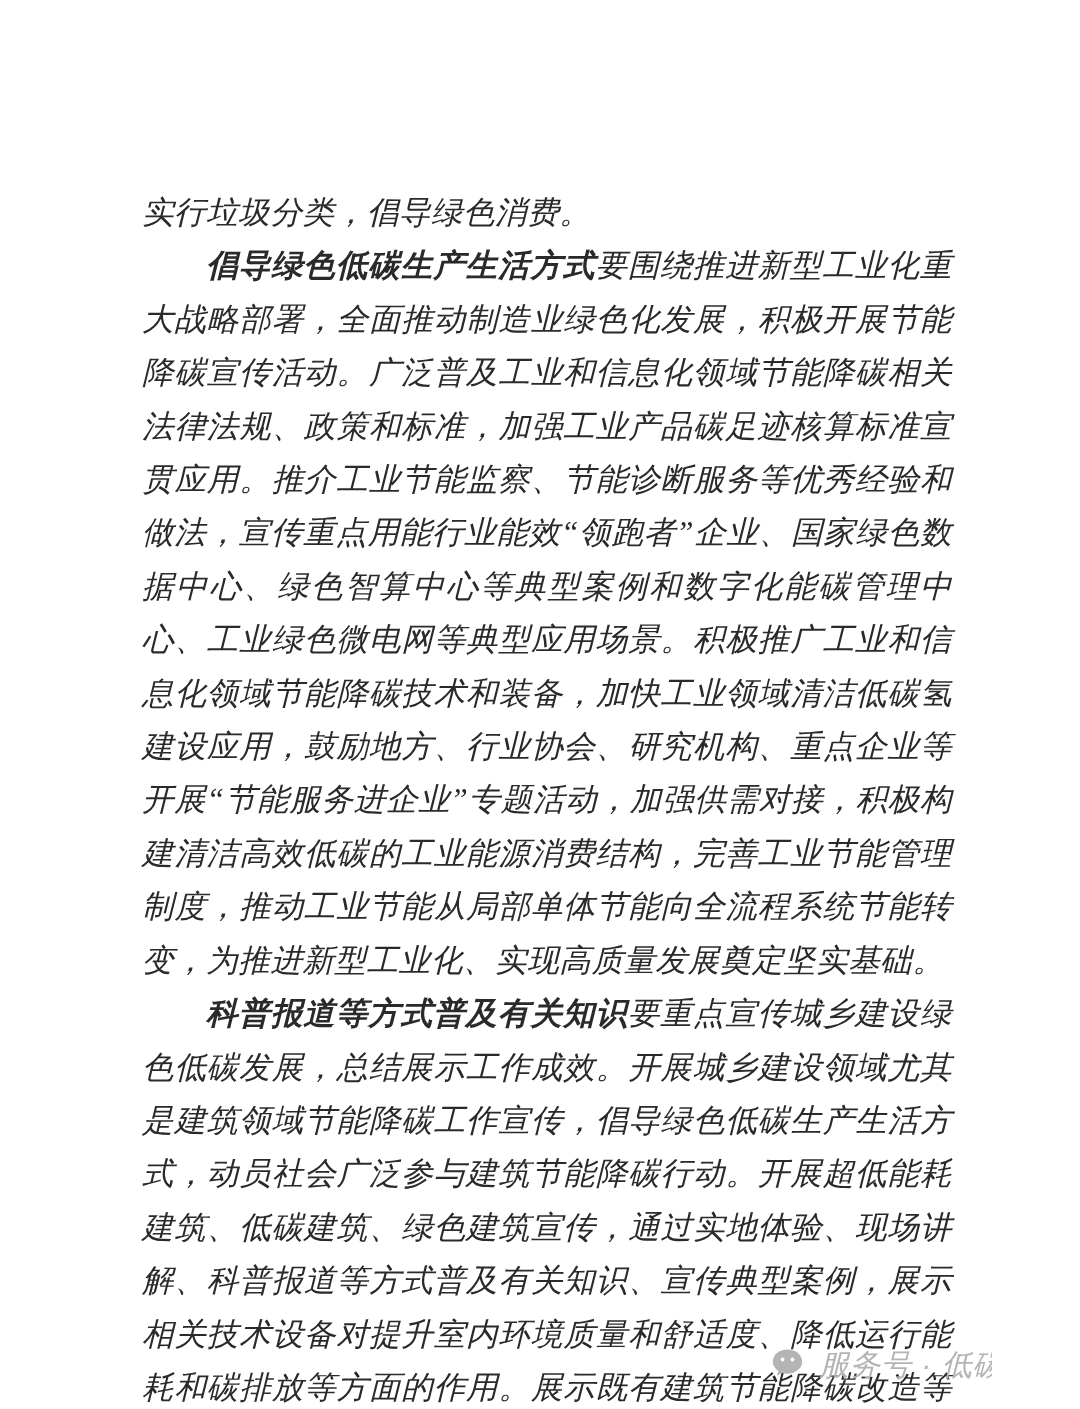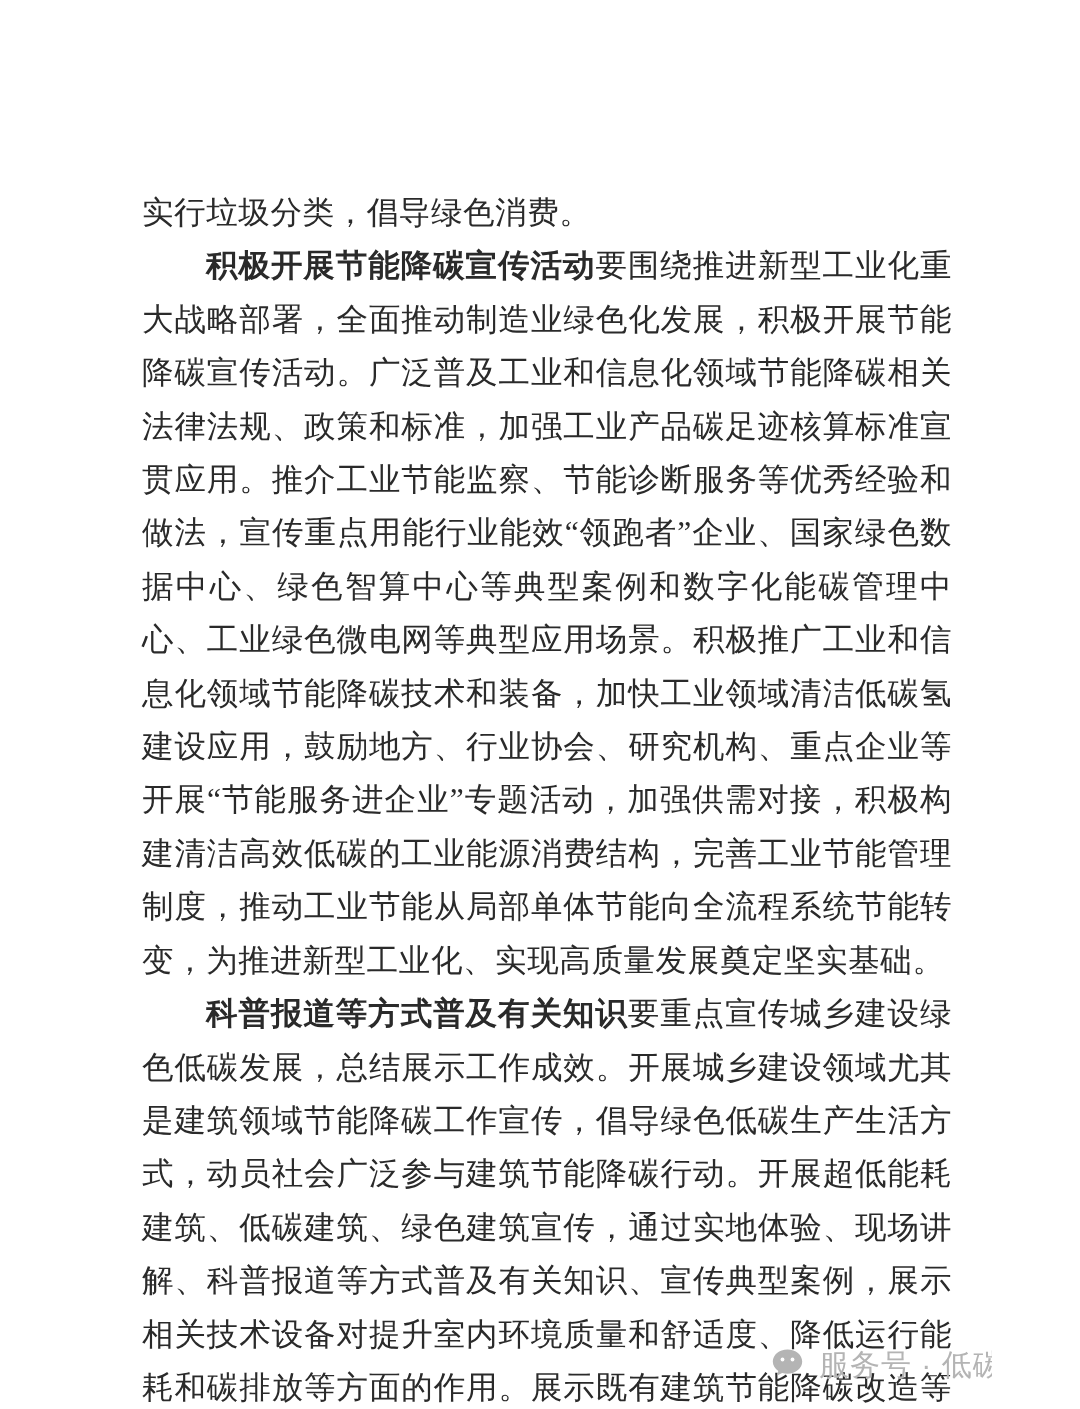--- a/index.html
+++ b/index.html
@@ -8,20 +8,21 @@
     background: #ffffff;
   }
 
   .page {
     position: relative;
     width: 992px;
     height: 1409px;
     background: #ffffff;
     overflow: hidden;
     font-family: "Liberation Serif", "DejaVu Serif", serif;
+    font-style: italic;
   }
 
   .doc-body {
     position: absolute;
     left: 142px;
     top: 186px;
     width: 810px;
   }
 
   .para {
@@ -78,21 +79,21 @@
 
 <div class="page">
 
   <div class="doc-body">
 
     <p class="para">
       <span>实行垃圾分类，倡导绿色消费。</span>
     </p>
 
     <p class="para indented">
-      <span class="lead">积极开展节能降碳宣传活动</span><span>要围绕推进新型工业化重大战略部署，全面推动制造业绿色化发展，积极开展节能降碳宣传活动。广泛普及工业和信息化领域节能降碳相关法律法规、政策和标准，加强工业产品碳足迹核算标准宣贯应用。推介工业节能监察、节能诊断服务等优秀经验和做法，宣传重点用能行业能效“领跑者”企业、国家绿色数据中心、绿色智算中心等典型案例和数字化能碳管理中心、工业绿色微电网等典型应用场景。积极推广工业和信息化领域节能降碳技术和装备，加快工业领域清洁低碳氢建设应用，鼓励地方、行业协会、研究机构、重点企业等开展“节能服务进企业”专题活动，加强供需对接，积极构建清洁高效低碳的工业能源消费结构，完善工业节能管理制度，推动工业节能从局部单体节能向全流程系统节能转变，为推进新型工业化、实现高质量发展奠定坚实基础。</span>
+      <span class="lead">倡导绿色低碳生产生活方式</span><span>要围绕推进新型工业化重大战略部署，全面推动制造业绿色化发展，积极开展节能降碳宣传活动。广泛普及工业和信息化领域节能降碳相关法律法规、政策和标准，加强工业产品碳足迹核算标准宣贯应用。推介工业节能监察、节能诊断服务等优秀经验和做法，宣传重点用能行业能效“领跑者”企业、国家绿色数据中心、绿色智算中心等典型案例和数字化能碳管理中心、工业绿色微电网等典型应用场景。积极推广工业和信息化领域节能降碳技术和装备，加快工业领域清洁低碳氢建设应用，鼓励地方、行业协会、研究机构、重点企业等开展“节能服务进企业”专题活动，加强供需对接，积极构建清洁高效低碳的工业能源消费结构，完善工业节能管理制度，推动工业节能从局部单体节能向全流程系统节能转变，为推进新型工业化、实现高质量发展奠定坚实基础。</span>
     </p>
 
     <p class="para indented">
       <span class="lead">科普报道等方式普及有关知识</span><span>要重点宣传城乡建设绿色低碳发展，总结展示工作成效。开展城乡建设领域尤其是建筑领域节能降碳工作宣传，倡导绿色低碳生产生活方式，动员社会广泛参与建筑节能降碳行动。开展超低能耗建筑、低碳建筑、绿色建筑宣传，通过实地体验、现场讲解、科普报道等方式普及有关知识、宣传典型案例，展示相关技术设备对提升室内环境质量和舒适度、降低运行能耗和碳排放等方面的作用。展示既有建筑节能降碳改造等工作成效和优秀案例。提高相关主体开展建筑节能降碳改造积极性，引导</span>
     </p>
 
   </div>
 
   <div class="watermark">
     <svg class="wm-icon" viewBox="0 0 38 33" aria-hidden="true">

